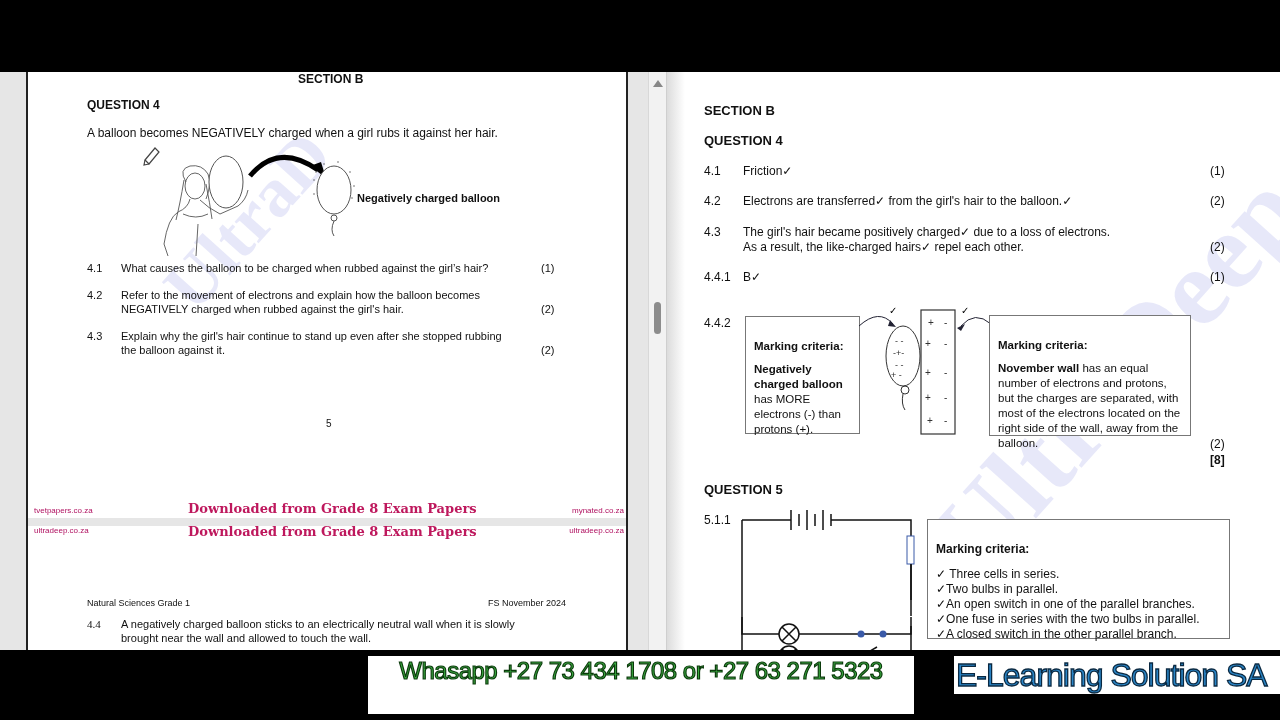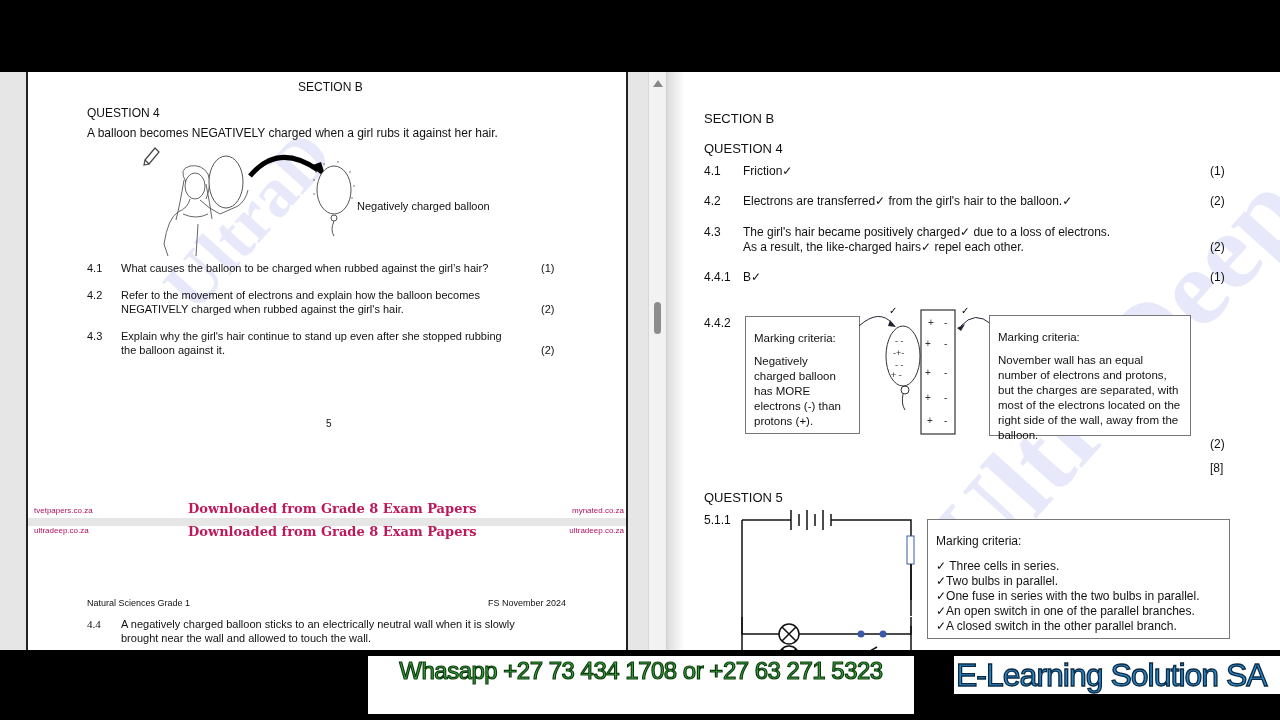--- a/index.html
+++ b/index.html
@@ -13,32 +13,32 @@
   .left-page { position: absolute; left: 26px; top: 0; width: 602px; height: 578px; background: #fff; border-left: 2px solid #222; border-right: 2px solid #222; overflow: hidden; }
   .scroll-col { position: absolute; left: 648px; top: 72px; width: 18px; height: 578px; background: #f2f2f2; border-left: 1px solid #d8d8d8; }
   .scroll-up { position: absolute; left: 4px; top: 8px; width: 0; height: 0; border-left: 5px solid transparent; border-right: 5px solid transparent; border-bottom: 7px solid #888; }
   .scroll-thumb { position: absolute; left: 5px; top: 230px; width: 7px; height: 32px; background: #8c8c8c; border-radius: 4px; }
 
   
   .right-page { position: absolute; left: 666px; top: 72px; width: 614px; height: 578px; background: #fff; overflow: hidden; border-left: 1px solid #cfcfcf; }
   .right-page::before { content: ""; position: absolute; left: 0; top: 0; width: 18px; height: 100%; background: linear-gradient(to right, #dcdcdc, #fff); }
 
   .abs { position: absolute; white-space: nowrap; }
-  .b { font-weight: normal; margin-top: 8px; }
+  .b { font-weight: bold; }
   .t12 { font-size: 12px; }
   .t11 { font-size: 11px; }
   .t13 { font-size: 13px; }
 
   .watermark { position: absolute; font-family: "Liberation Serif", serif; font-weight: bold; color: rgba(120,130,220,0.18); transform: rotate(-48deg); transform-origin: left top; pointer-events: none; }
 
   .dl-strip { position: absolute; left: 0; width: 602px; height: 20px; }
   .dl-title { position: absolute; left: 160px; font-family: "DejaVu Serif", serif; font-weight: bold; color: #be185d; font-size: 13px; }
   .dl-site { position: absolute; font-size: 8px; color: #b01060; }
 
-  .crit-box { position: absolute; border: 1px solid #777; background: #fff; padding: 6px 8px; font-size: 11.5px; line-height: 15px; white-space: normal; }
+  .crit-box { position: absolute; border: 1px solid #777; background: #fff; padding: 22px 8px; font-size: 11.5px; line-height: 15px; white-space: normal; }
 
   
   .bottombar { position: absolute; left: 0; top: 650px; width: 1280px; height: 70px; background: #000; }
   .banner-green { position: absolute; left: 366px; top: 654px; width: 550px; height: 62px; background: #fff; border: 2px solid #000; text-align: center; }
   .banner-green div { font-family: "Liberation Sans", sans-serif; font-size: 24px; line-height: 29px; color: #3cb043; -webkit-text-stroke: 1.2px #0b3a0b; letter-spacing: -0.5px; white-space: nowrap; }
   .banner-blue { position: absolute; left: 954px; top: 656px; width: 386px; height: 38px; background: #fff; }
   .banner-blue div { font-family: "Liberation Sans", sans-serif; font-size: 32px; line-height: 38px; color: #2a86c8; -webkit-text-stroke: 1.3px #0a2840; letter-spacing: -1px; white-space: nowrap; padding-left: 2px; }
 </style>
 </head>
 <body>
@@ -251,22 +251,22 @@
       <path d="M60 17 L172 17 L172 -14"></path>
     </g>
     <circle cx="122" cy="17" r="3.5" fill="#3a5aa8"></circle>
       <circle cx="144" cy="17" r="3.5" fill="#3a5aa8"></circle>
   </svg>
 
   <div class="crit-box" style="left:260px;top:447px;width:303px;height:120px;font-size:12px;">
     <div class="b" style="margin-bottom:10px;">Marking criteria:</div>
     <div>✓ Three cells in series.</div>
     <div>✓Two bulbs in parallel.</div>
+    <div>✓An open switch in one of the parallel branches.</div>
     <div>✓One fuse in series with the two bulbs in parallel.</div>
-    <div>✓An open switch in one of the parallel branches.</div>
     <div>✓A closed switch in the other parallel branch.</div>
   </div>
 </div>
 
 <div class="bottombar"></div>
 <div class="banner-green">
   <div>Whasapp +27 73 434 1708 or +27 63 271 5323</div>
 </div>
 <div class="banner-blue">
   <div>E-Learning Solution SA</div>

